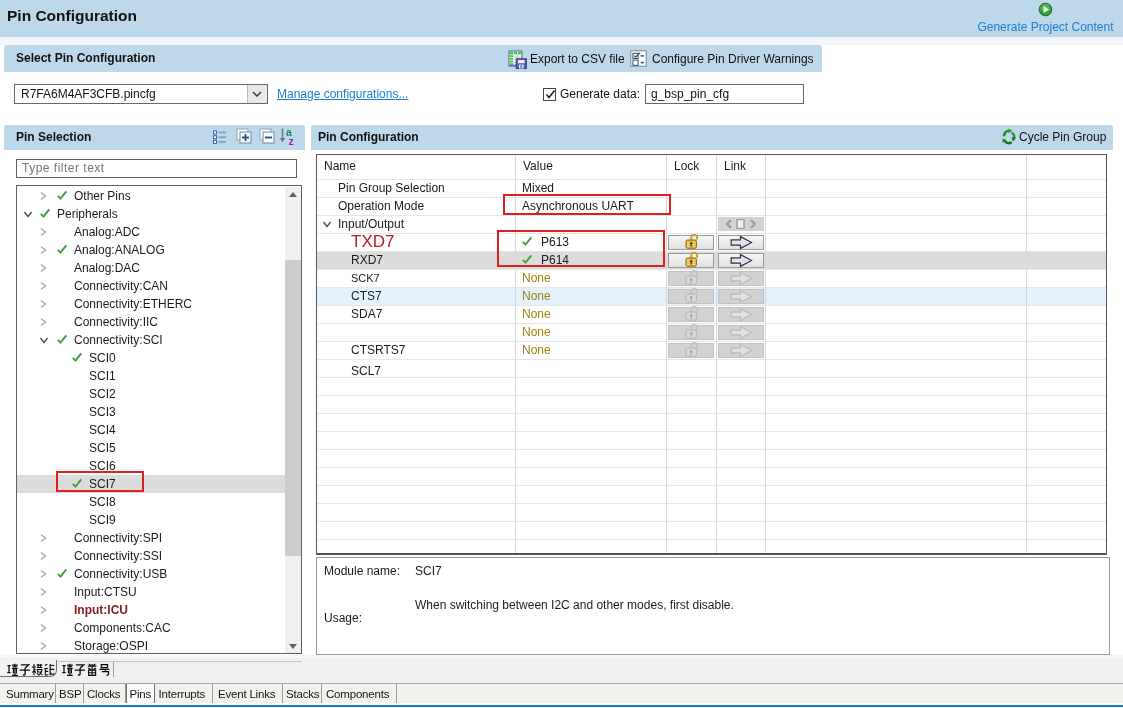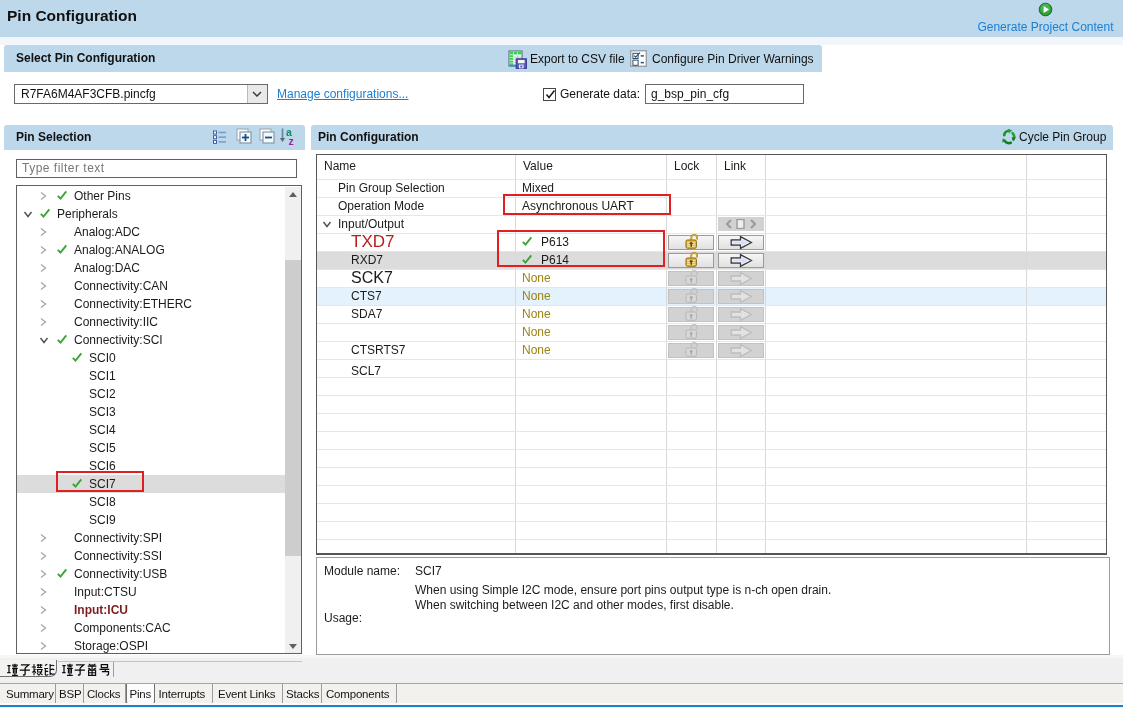--- a/index.html
+++ b/index.html
@@ -302,21 +302,21 @@
         <rect x="7.5" y="10.8" width="1.5" height="3" fill="#6a4a08"></rect>
       </svg>
     </div>
 <div class="ab" style="left:718px;top:253px;width:46px;height:15px;background:linear-gradient(180deg,#f6f6f6,#e1e1e1);border:1px solid #9a9a9a"></div>
 <div class="ab" style="left:730px;top:253px">
       <svg width="23" height="15" viewBox="0 0 23 15">
 <path d="M1.2 5 h9.3 V1.6 L21.4 7.5 L10.5 13.4 V10 H1.2 z" fill="#dadcf4" stroke="#383838" stroke-width="1.3"></path>
 <path d="M2.4 6.2 h9.3 V4 L19 7.6 L11.6 11 V8.8 H2.4 z" fill="none" stroke="#f2f2fc" stroke-width="0.8"></path>
       </svg>
     </div>
-<div class="ab" style="left:351px;top:269px;font-size:16px;color:#1b1b1b;line-height:18px;">SCK7</div>
+<div class="ab" style="left:351px;top:269px;font-size:11px;color:#1b1b1b;line-height:18px;">SCK7</div>
 <div class="ab" style="left:522px;top:269px;font-size:12px;color:#9c8410;line-height:18px;">None</div>
 <div class="ab" style="left:668px;top:271px;width:46px;height:15px;background:#d2d2d2;border:1px solid #c2c2c2"></div>
 <div class="ab" style="left:683px;top:269px">
       <svg width="16" height="16" viewBox="0 0 16 16">
 <path d="M8.3 7 V4.7 a2.9 2.9 0 0 1 5.8 0 V6.6" fill="none" stroke="#c3c3c3" stroke-width="1.8"></path>
 <rect x="3" y="7" width="10.4" height="8.2" rx="1.4" fill="#d8d8d8" stroke="#b5b5b5" stroke-width="1"></rect>
 <circle cx="8.2" cy="10.3" r="1.4" fill="#ababab"></circle>
         <rect x="7.5" y="10.8" width="1.5" height="3" fill="#ababab"></rect>
       </svg>
     </div>
@@ -393,21 +393,20 @@
       <svg width="23" height="15" viewBox="0 0 23 15">
 <path d="M1.2 5 h9.3 V1.6 L21.4 7.5 L10.5 13.4 V10 H1.2 z" fill="#e2e2e2" stroke="#bdbdbd" stroke-width="1.3"></path>
       </svg>
     </div>
 <div class="ab" style="left:503px;top:194px;width:168px;height:21px;border:2px solid #e02020"></div>
 <div class="ab" style="left:497px;top:230px;width:168px;height:37px;border:2px solid #e02020"></div>
 <div class="ab" style="left:316px;top:557px;width:794px;height:98px;background:#fff;border:1px solid #9b9b9b"></div>
 <div class="ab" style="left:324px;top:562px;font-size:12px;color:#1b1b1b;line-height:18px;">Module name:</div>
 <div class="ab" style="left:415px;top:562px;font-size:12px;color:#1b1b1b;line-height:18px;">SCI7</div>
 <div class="ab" style="left:324px;top:581px;font-size:12px;color:#1b1b1b;line-height:18px;margin-top:28px;">Usage:</div>
-<div class="ab" style="left:415px;top:581px;font-size:12px;color:#1b1b1b;line-height:18px;">When using Simple I2C mode, ensure port pins output type is n-ch open drain.</div>
 <div class="ab" style="left:415px;top:596px;font-size:12px;color:#1b1b1b;line-height:18px;">When switching between I2C and other modes, first disable.</div>
 <div class="ab" style="left:0;top:655px;width:1123px;height:28px;background:#f0f0f0"></div>
 <div class="ab" style="left:0;top:655px;width:1123px;height:3px;background:#f7f7f6"></div>
 <div class="ab" style="left:58px;top:660.5px;width:244px;height:1px;background:#c4c4c4"></div>
 <div class="ab" style="left:0;top:660px;width:57px;height:17px;background:#f3f3f2;border-right:1.5px solid #707070;border-bottom:1.5px solid #707070;border-radius:0 0 7px 0"></div>
 <div class="ab" style="left:112.5px;top:662px;width:1px;height:15px;background:#9f9f9f"></div>
 <svg class="ab" style="left:7px;top:662.5px" width="50" height="13" viewBox="0 0 50 13">
       <g transform="translate(0,0.5)">
         <path d="M2 2.2 H0.4 M2 2.2 V9 M0.2 9 H3.6 M2 2.2 H3.6" fill="none" stroke="#0a0a0a" stroke-width="1.25"></path>
 <path d="M5 1.6 H10.8 M7.9 0.2 V3.4 M5.6 3.4 H10.2 M5 5 H10.8 M6.4 5 V10 M7.9 5 V11.8 M9.4 5 V10 M5 11.8 H10.8" fill="none" stroke="#0a0a0a" stroke-width="1.15"></path>

